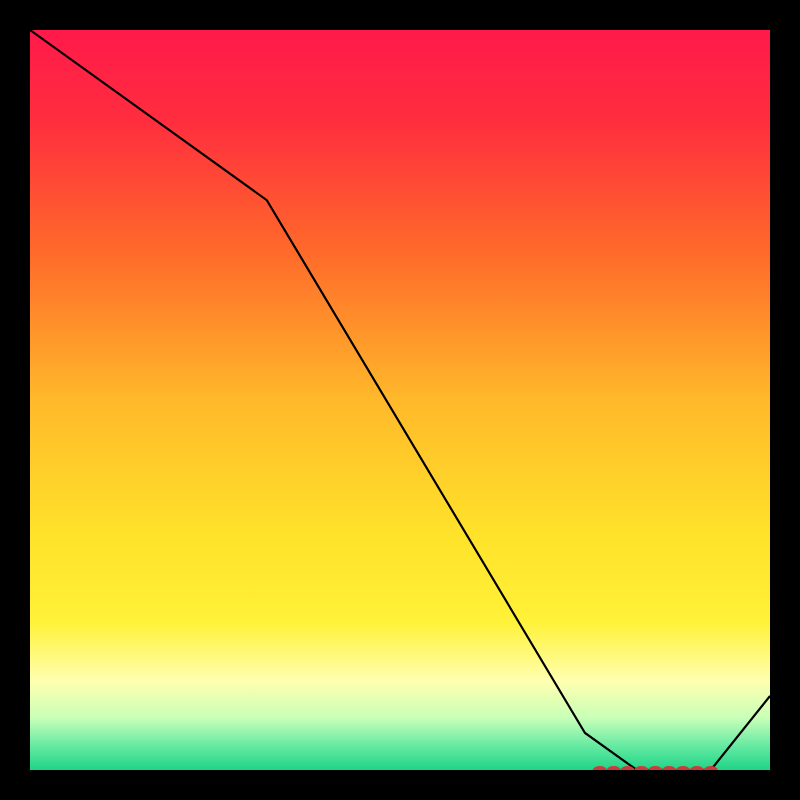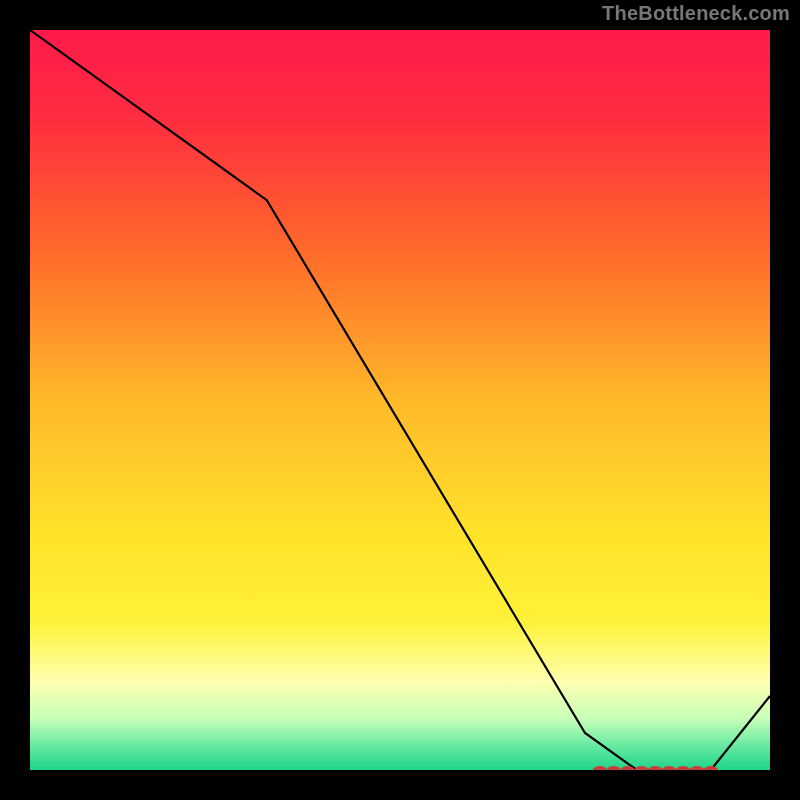--- a/index.html
+++ b/index.html
@@ -31,21 +31,20 @@
     top: 30px;
     width: 740px;
     height: 740px;
   }
   svg { display: block; }
 </style>
 </head>
 <body>
 
 <div class="wrap">
-  <div class="attribution">TheBottleneck.com</div>
 
   <div class="plot">
     <svg id="chart-svg" viewBox="0 0 740 740" width="740" height="740">
       <defs>
         <linearGradient id="bg-grad" x1="0" y1="0" x2="0" y2="1">
             <stop offset="0%" stop-color="#ff1a4a"></stop>
             <stop offset="12%" stop-color="#ff2d3f"></stop>
             <stop offset="30%" stop-color="#ff6a2a"></stop>
             <stop offset="50%" stop-color="#ffb92a"></stop>
             <stop offset="68%" stop-color="#ffe22a"></stop>

